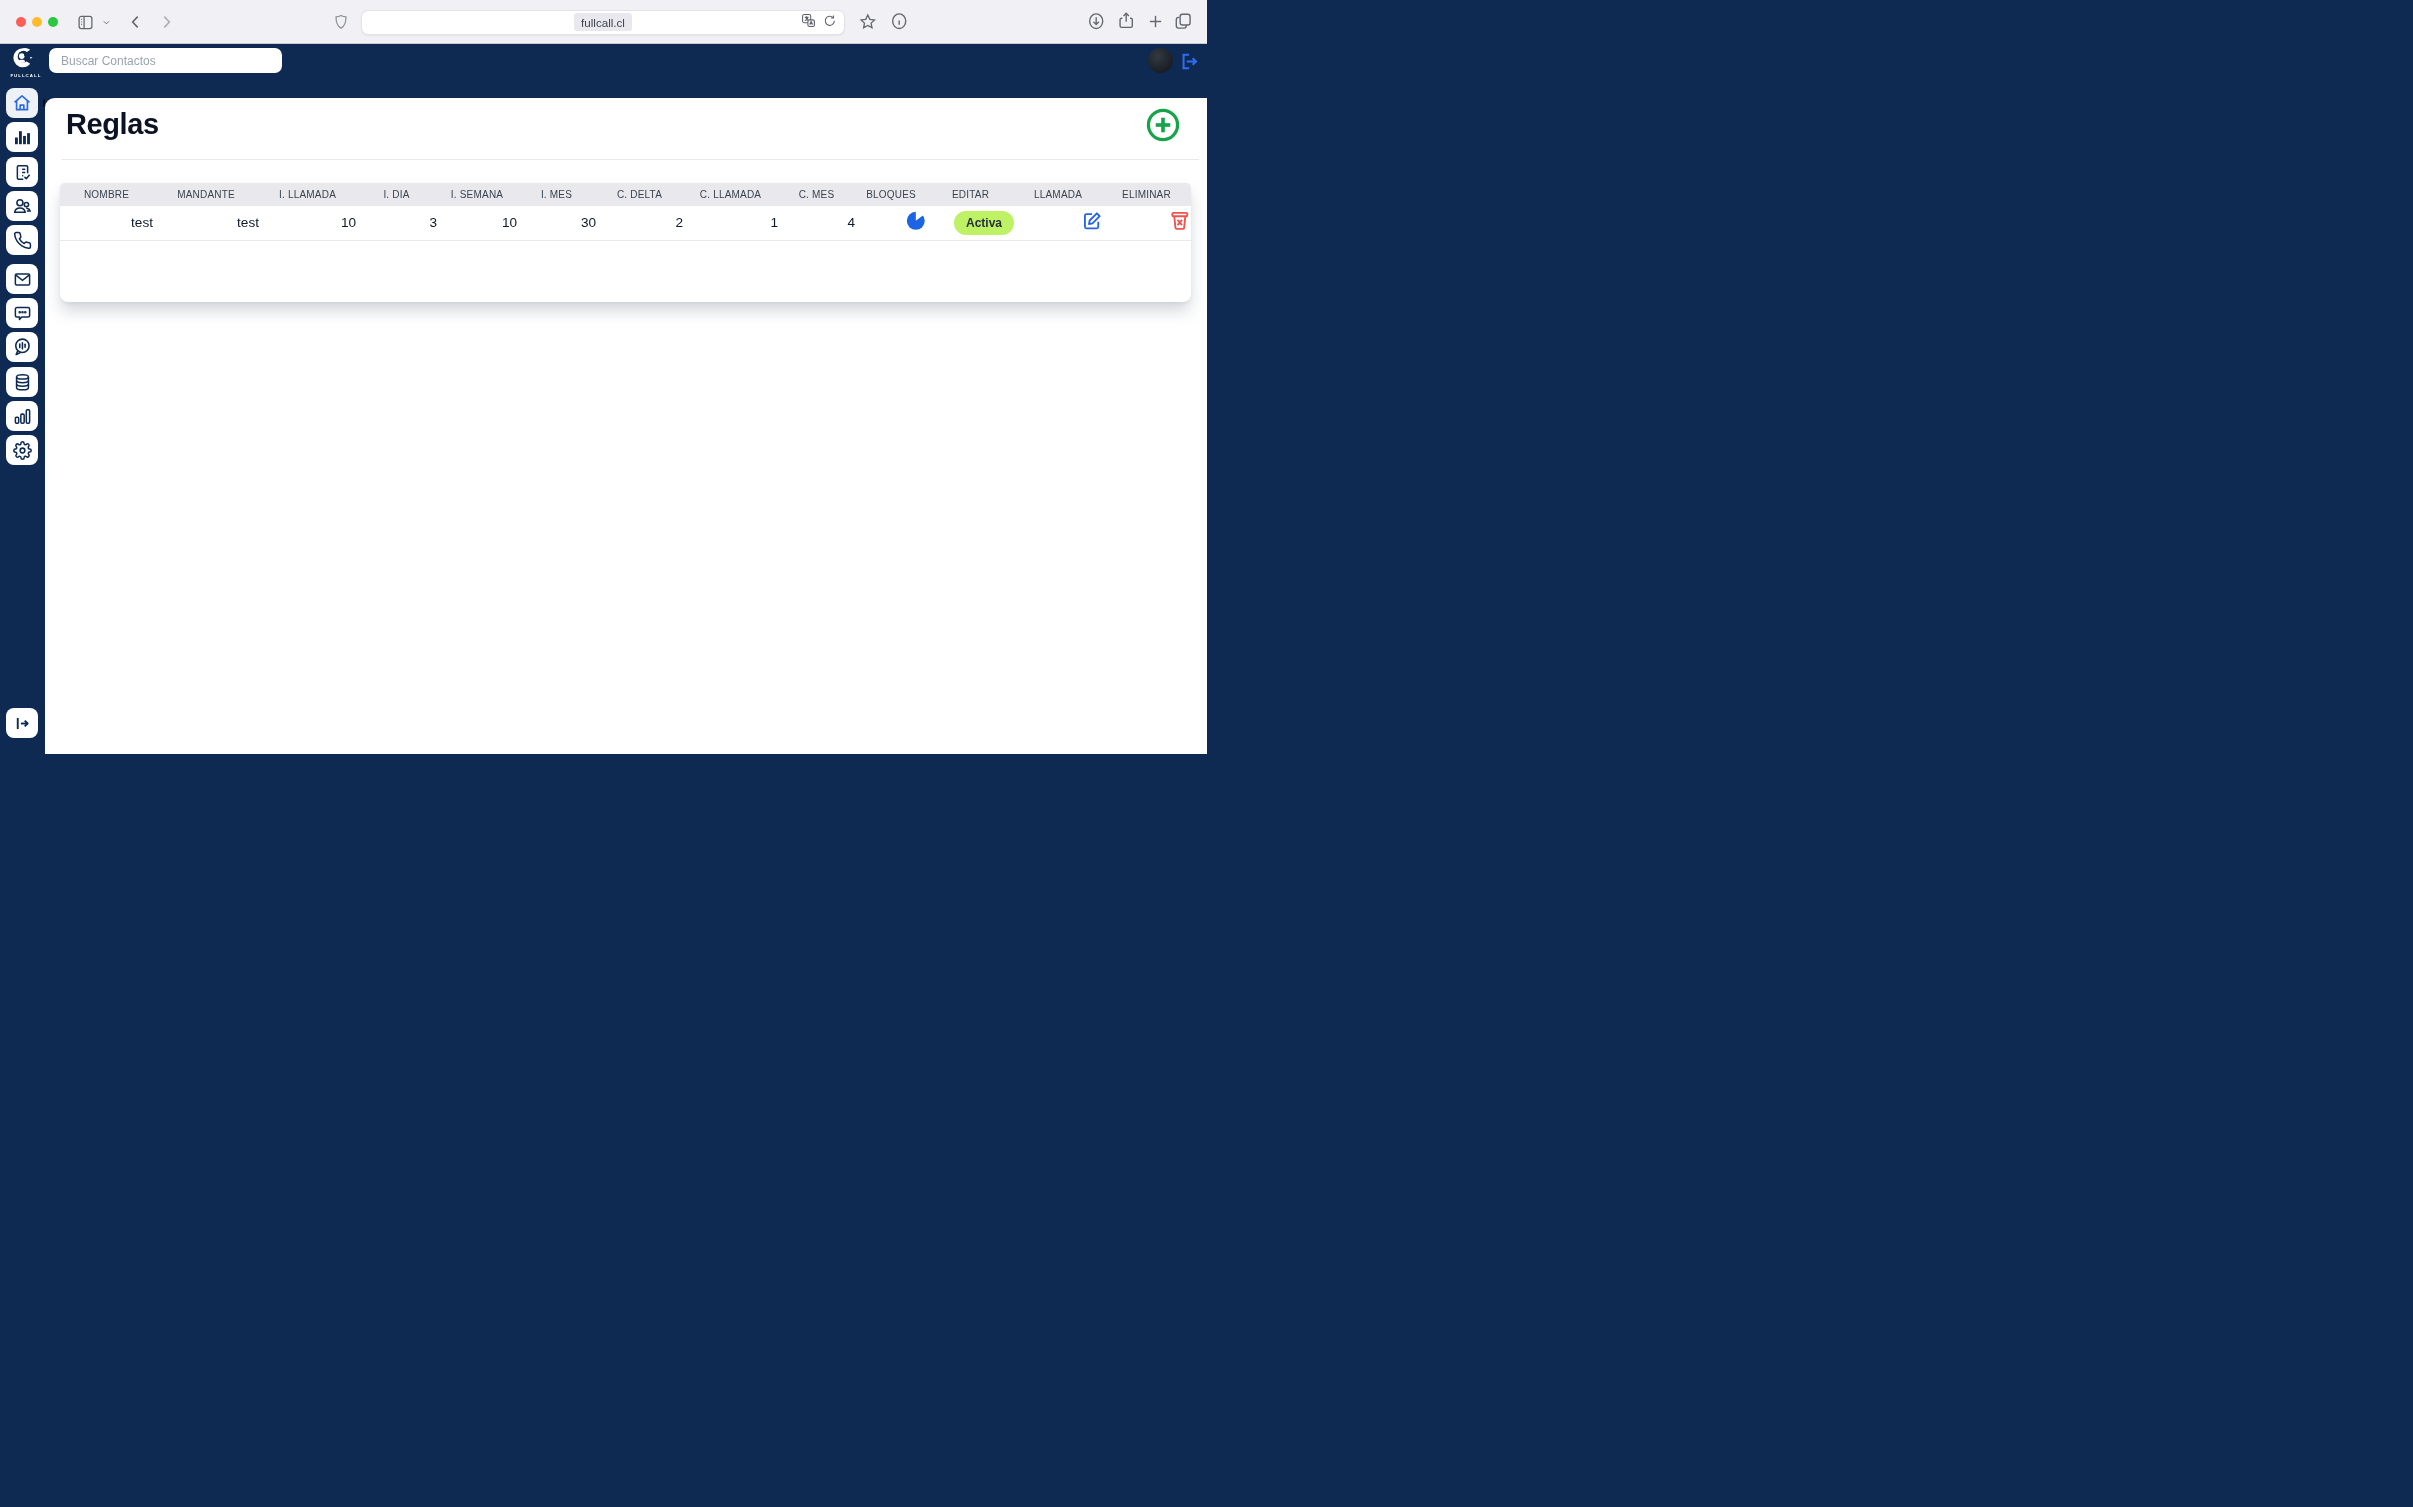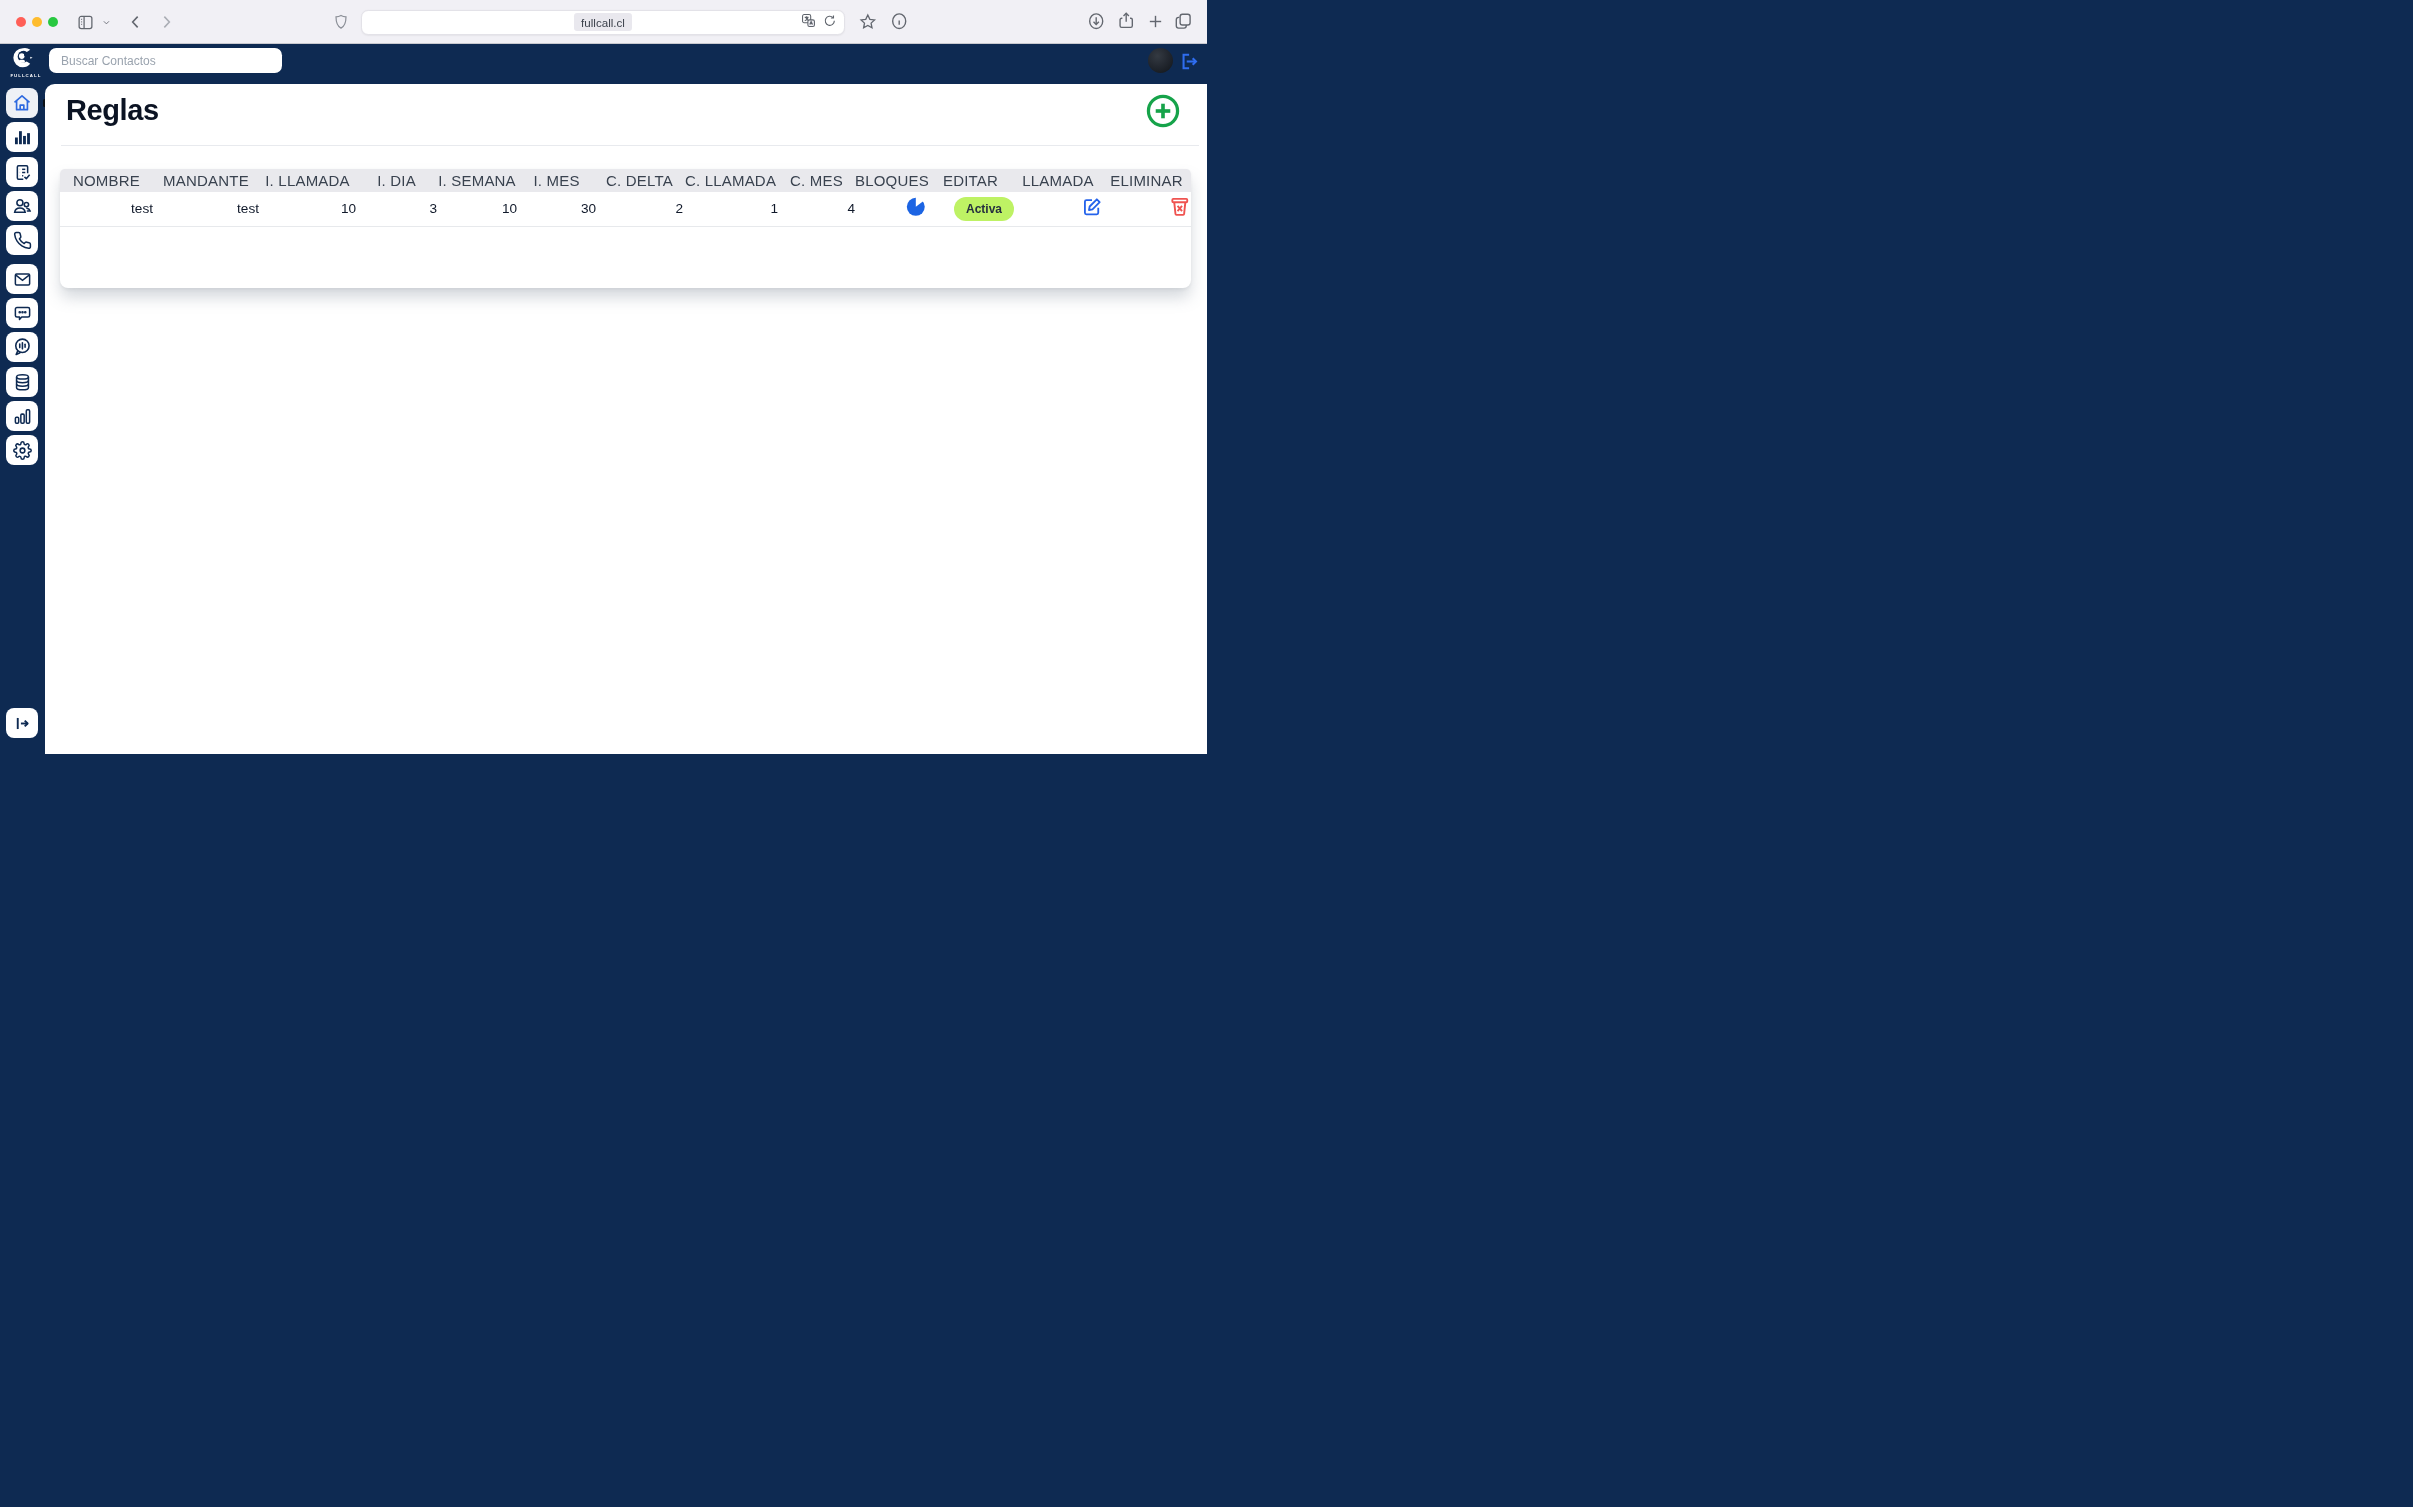--- a/index.html
+++ b/index.html
@@ -29,28 +29,28 @@
 
   
   .sidebar { position:absolute; top:80px; left:0; width:45px; height:674px; background:#0e2a52; }
   .side-btn { position:absolute; left:6.4px; width:32px; height:30px; border-radius:8px; background:#ffffff; color:#0e2a52; display:flex; align-items:center; justify-content:center; }
   .side-btn.active { background:#eef1f6; color:#2e6ae0; }
   .side-btn svg { display:block; }
   .active-indicator { position:absolute; right:0; top:19px; width:2.4px; height:8px; background:#0b1016; border-radius:1.6px 0 0 1.6px; }
   .expand-btn { top:auto; bottom:16px; }
 
   
-  .content { position:absolute; top:84px; left:45px; width:1162px; height:674px; background:#ffffff; border-top-left-radius:9.6px; }
+  .content { position:absolute; top:98px; left:45px; width:1162px; height:674px; background:#ffffff; border-top-left-radius:9.6px; }
   .page-title { position:absolute; left:21px; top:9.6px; font-size:29px; font-weight:800; letter-spacing:-0.4px; color:#0b1323; }
   .add-btn { position:absolute; left:1101px; top:10.4px; width:34px; height:34px; color:#16a34a; cursor:pointer; }
   .title-divider { position:absolute; left:16px; top:61px; width:1138px; height:0.8px; background:#e8eaee; }
 
   .card { position:absolute; left:15px; top:85px; width:1131px; height:119px; background:#fff; border-radius:4.8px 4.8px 8px 8px; box-shadow:0 9.6px 16px -1.6px rgba(98,110,130,.28), 0 1.6px 3.2px rgba(0,0,0,.05); overflow:hidden; }
   table { border-collapse:collapse; table-layout:fixed; width:1131px; }
-  thead th { height:23px; background:#e9e9ed; font-size:15px; font-weight:500; letter-spacing:0.2px; color:#39424f; text-align:center; vertical-align:middle; }
+  thead th { height:23px; background:#e9e9ed; font-size:10px; font-weight:500; letter-spacing:0.2px; color:#39424f; text-align:center; vertical-align:middle; }
   tbody td { height:34px; border-bottom:0.8px solid #e7e9ec; font-size:13.6px; color:#10192a; text-align:right; vertical-align:middle; }
   .badge { display:inline-block; background:#bef264; color:#26303f; font-size:12px; font-weight:bold; padding:4.8px 12px; border-radius:12.8px; }
   .cell-ico { display:inline-block; vertical-align:middle; cursor:pointer; }
 </style>
 </head>
 <body>
 
 <div class="chrome">
   <div class="traffic">
     <div class="light red"></div>

